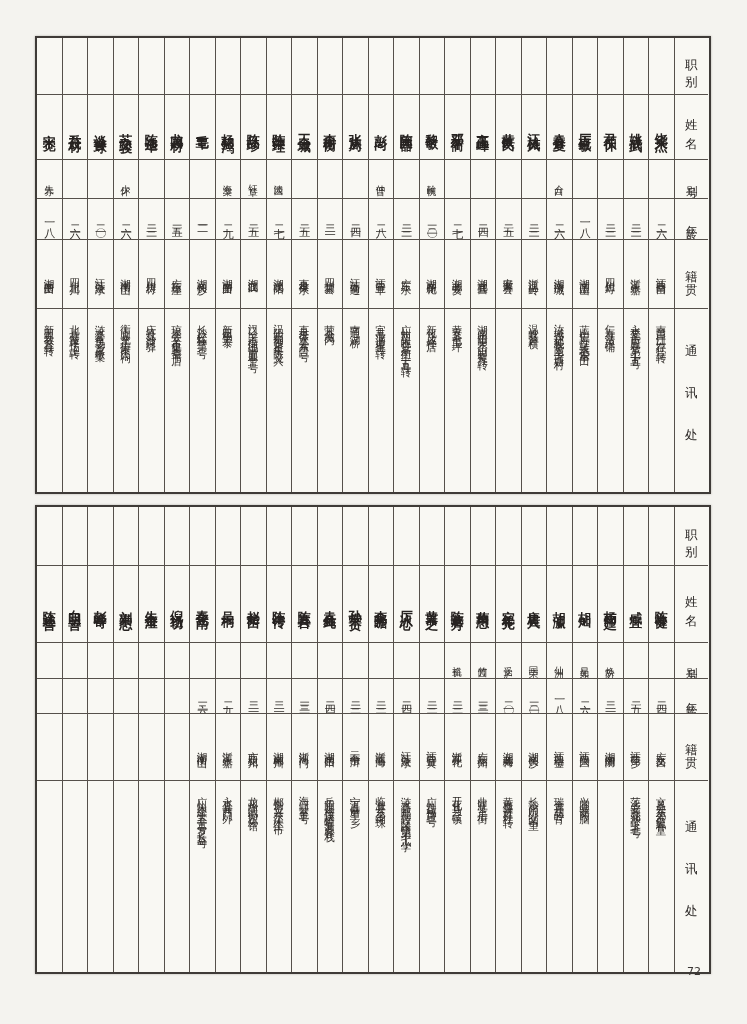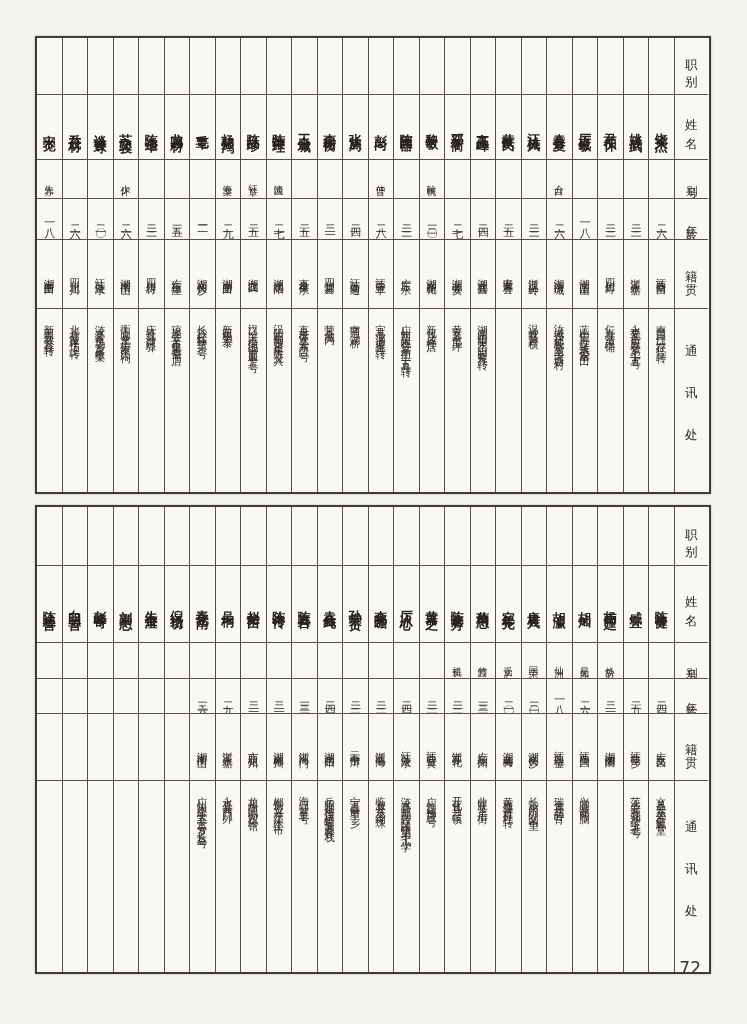--- a/index.html
+++ b/index.html
@@ -64,21 +64,21 @@
   .header-col .cell{font-size:12.5px;color:#2a2624;}
   .header-col .zhibie{letter-spacing:16px;}
   .header-col .name{letter-spacing:18px;font-weight:normal;font-size:12.5px;}
   .header-col .hao{letter-spacing:3px;font-size:11.5px;}
   .header-col .age{letter-spacing:3px;font-size:11.5px;}
   .header-col .origin{letter-spacing:14px;}
   .header-col .address{letter-spacing:42px;justify-content:center;padding-top:0;}
   .table-gap{height:11px;}
   .page-number{
     position:absolute;right:46px;bottom:46px;
-    font-size:17px;color:#3a3634;
+    font-size:11px;color:#3a3634;
     font-family:"DejaVu Sans",sans-serif;
   }
 </style>
 </head>
 <body>
 
 <div class="sheet">
 
   <section class="roster-table top" id="top-table">
     <div class="col entry-col">

